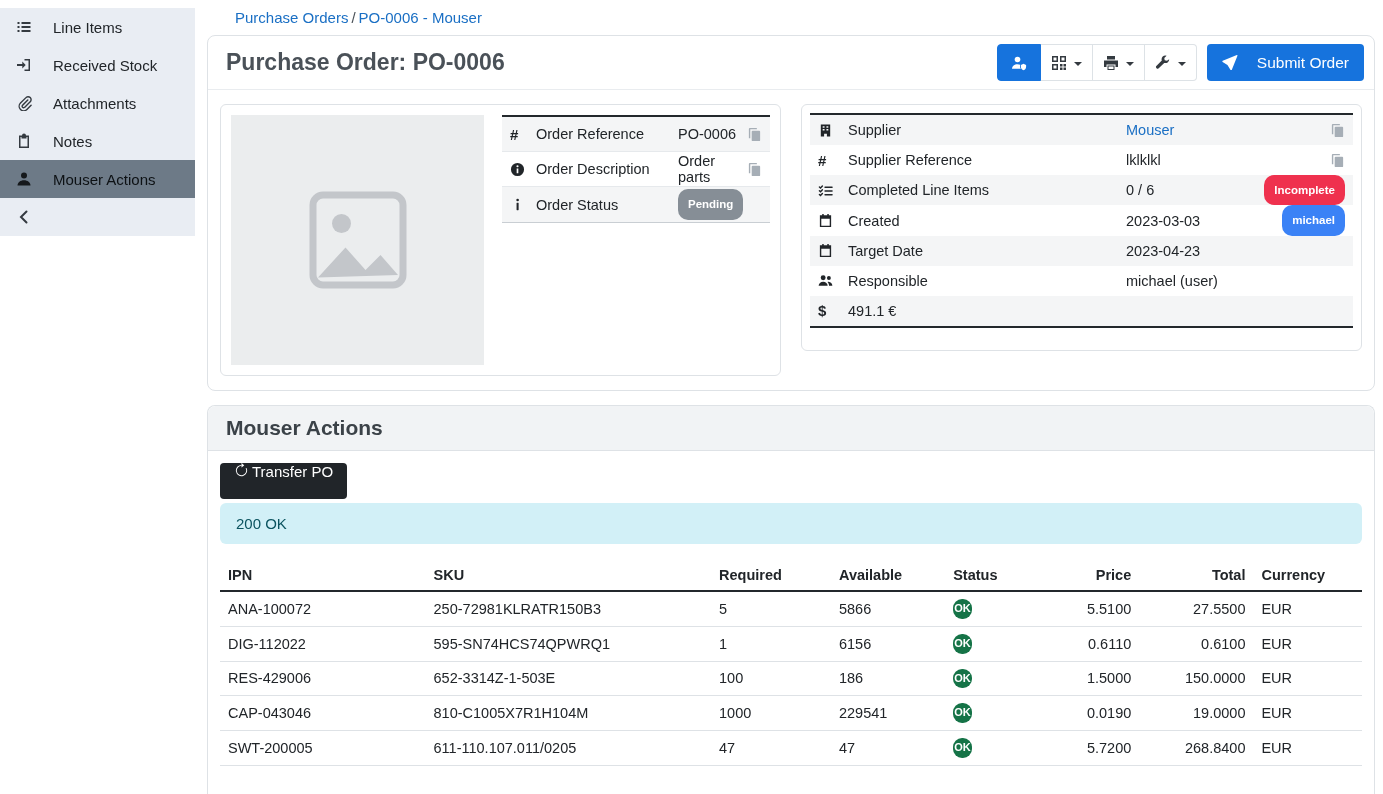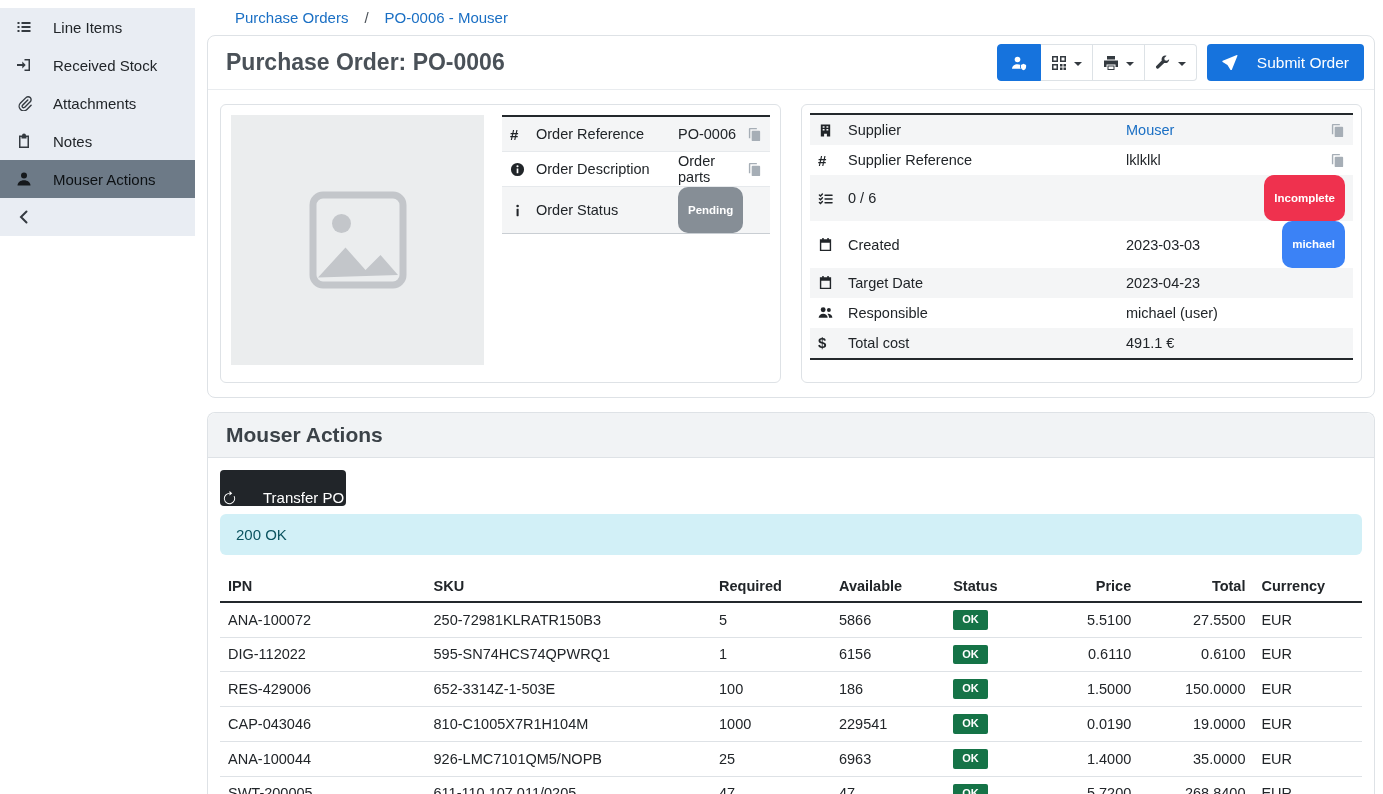--- a/index.html
+++ b/index.html
@@ -12,21 +12,21 @@
 .side-item.active{background:var(--sidebar-active-bg,#6d7a87);color:#0d1114}
 .side-ic{font-size:16px;width:18px;color:#343a40}
 .side-item.active .side-ic{color:#15181b}
 
 .ic{display:inline-flex;align-items:center;justify-content:center;line-height:1}
 .ic svg{width:1em;height:1em}
 .tic{font-weight:700;font-style:normal}
 
 
 .main{flex:1;min-width:0;padding:4px 8px 0 12px;display:flex;flex-direction:column}
-.breadcrumb{display:flex;align-items:center;gap:16px;padding:5px 6px 9px 28px;font-size:15px}
+.breadcrumb{display:flex;align-items:center;gap:3px;padding:5px 6px 9px 28px;font-size:15px}
 .breadcrumb a{color:var(--link-blue,#1a6fc4);text-decoration:none;cursor:pointer}
 .crumb-sep{color:#495057}
 
 .panel{border:1px solid #dee2e6;border-radius:8px;background:#fff}
 .panel-header{display:flex;align-items:center;justify-content:space-between;padding:8px 10px 8px 18px;border-bottom:1px solid #e9ecef}
 .panel-title{font-size:23px;font-weight:700;color:#4a5158}
 
 .toolbar{display:flex;align-items:center;gap:10px}
 .btn-row{display:flex}
 .tb-btn{height:37px;min-width:44px;padding:0 10px;display:flex;align-items:center;justify-content:center;gap:7px;background:#fff;border:1px solid #dde2e6;cursor:pointer;font-size:16px;color:#343a40}
@@ -53,42 +53,42 @@
 .right-table .detail-row{min-height:30px}
 .d-ic{width:26px;font-size:15px;color:#212529;justify-content:flex-start}
 .right-table .d-ic{width:30px}
 .left-table .d-label{width:142px}
 .right-table .d-label{width:278px}
 .d-value{flex:1}
 .d-link{color:var(--link-blue,#1a6fc4);text-decoration:none;cursor:pointer}
 .d-right{display:flex;align-items:center}
 .copy-ic{color:#a6aeb6;font-size:15px;cursor:pointer}
 
-.badge{display:inline-block;padding:16px 10px;border-radius:10px;font-size:11.5px;font-weight:700;color:#fff;line-height:1.25;white-space:nowrap}
+.badge{display:inline-block;padding:8px 10px;border-radius:10px;font-size:11.5px;font-weight:700;color:#fff;line-height:1.25;white-space:nowrap}
 
 
 .panel2{margin-top:14px;border-radius:8px 8px 0 0;border-bottom:none;flex:1}
 .panel2-header{background:#f1f3f5;padding:10px 18px;border-bottom:1px solid #dee2e6;border-radius:8px 8px 0 0}
 .panel2-title{font-size:21px;font-weight:700;color:#3b4248}
 .panel2-body{padding:12px}
-.btn-dark{display:inline-flex;align-items:flex-end;gap:26px;background:#212529;color:#fff;border:none;border-radius:4px;height:36px;padding:0 2px;font-size:15px;cursor:pointer}
+.btn-dark{display:inline-flex;align-items:flex-start;gap:3px;background:#212529;color:#fff;border:none;border-radius:4px;height:36px;padding:0 14px;font-size:15px;cursor:pointer}
 .alert{margin-top:4px;background:var(--alert-bg,#d2f0f7);color:var(--alert-text,#0c5460);border-radius:6px;padding:12px 16px;font-size:15px}
 
 .actions-table{width:100%;border-collapse:collapse;margin-top:16px;font-size:14.5px}
 .actions-table th{padding:7px 8px;text-align:left;border-bottom:2px solid #23282c;font-weight:700;color:#212529}
 .actions-table td{padding:7px 8px;border-bottom:1px solid #dee2e6}
 .actions-table .r{text-align:right}
 .actions-table th:nth-child(1){width:18%}
 .actions-table th:nth-child(2){width:25%}
 .actions-table th:nth-child(3){width:10.5%}
 .actions-table th:nth-child(4){width:10%}
 .actions-table th:nth-child(5){width:9%}
 .actions-table th:nth-child(6){width:8%}
 .actions-table th:nth-child(7){width:10%}
-.ok-badge{background:var(--badge-ok,#157347);padding:3px 9px;border-radius:2px;font-size:11px}
+.ok-badge{background:var(--badge-ok,#157347);padding:3px 1px;border-radius:9px;font-size:11px}
 </style>
 </head>
 <body>
 
 <div class="sidebar">
   <nav>
       <div class="side-item">
         <span class="ic side-ic">
           <svg viewBox="0 0 16 16" fill="currentColor">
             <path d="M1.5 3h2v2h-2zM5.5 3h9v2h-9zM1.5 7h2v2h-2zM5.5 7h9v2h-9zM1.5 11h2v2h-2zM5.5 11h9v2h-9z"></path>
@@ -287,20 +287,21 @@
                   </svg>
                 </span>
               </span>
             </div>
             <div class="detail-row">
               <span class="ic d-ic">
                 <svg viewBox="0 0 16 16" fill="none" stroke="currentColor" stroke-width="1.5" stroke-linecap="round">
                   <path d="M1.5 4.2l1.2 1.2 2-2.2M1.5 8.2l1.2 1.2 2-2.2M1.5 12.2l1.2 1.2 2-2.2M7.5 4.5H15M7.5 8.5H15M7.5 12.5H15"></path>
                 </svg>
               </span>
+              <span class="d-label">Completed Line Items</span>
               <span class="d-value">0 / 6</span>
               <span class="d-right">
                 <span class="badge" style="background:#ef314e">Incomplete</span>
               </span>
             </div>
             <div class="detail-row">
               <span class="ic d-ic">
                 <svg viewBox="0 0 16 16" fill="currentColor">
                   <path fill-rule="evenodd" d="M4.5 1h1.6v1.3h3.8V1h1.6v1.3H14V15H2V2.3h2.5zM3.5 6.2v7.3h9V6.2z"></path>
                 </svg>
@@ -331,21 +332,20 @@
                 </svg>
               </span>
               <span class="d-label">Responsible</span>
               <span class="d-value">michael (user)</span>
               <span class="d-right"></span>
             </div>
             <div class="detail-row">
               <span class="ic d-ic">
                 <span class="tic">$</span>
               </span>
-              <span class="d-label">Total cost</span>
               <span class="d-value">491.1 €</span>
               <span class="d-right"></span>
             </div>
           </div>
       </div>
     </div>
   </section>
 
   <section class="panel panel2">
     <div class="panel2-header">
@@ -410,30 +410,20 @@
               <td>CAP-043046</td>
               <td>810-C1005X7R1H104M</td>
               <td>1000</td>
               <td>229541</td>
               <td><span class="badge ok-badge">OK</span></td>
               <td class="r">0.0190</td>
               <td class="r">19.0000</td>
               <td>EUR</td>
             </tr>
             <tr>
-              <td>ANA-100044</td>
-              <td>926-LMC7101QM5/NOPB</td>
-              <td>25</td>
-              <td>6963</td>
-              <td><span class="badge ok-badge">OK</span></td>
-              <td class="r">1.4000</td>
-              <td class="r">35.0000</td>
-              <td>EUR</td>
-            </tr>
-            <tr>
               <td>SWT-200005</td>
               <td>611-110.107.011/0205</td>
               <td>47</td>
               <td>47</td>
               <td><span class="badge ok-badge">OK</span></td>
               <td class="r">5.7200</td>
               <td class="r">268.8400</td>
               <td>EUR</td>
             </tr>
           </tbody>

